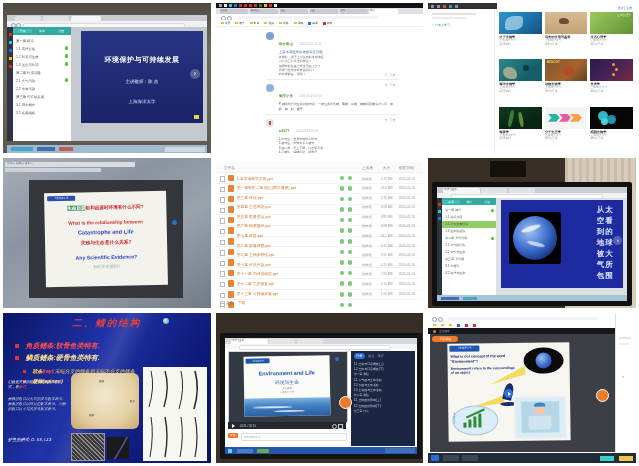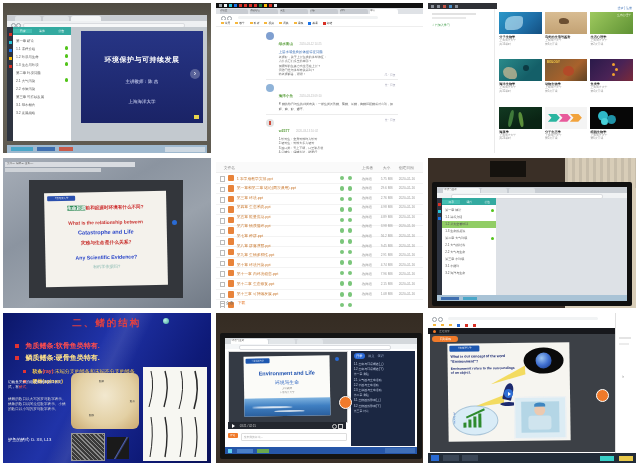--- a/index.html
+++ b/index.html
@@ -473,28 +473,43 @@
 1.3 生命的起源
 第二章 大气环境
 2.1 大气的结构
 2.2 大气与生命
 第三章 水环境
 3.1 水循环
 3.2 海洋与生命</div>
         <span class="abs circ" style="right:2px;top:11px;width:3px;height:3px;background:#52c41a;"></span>
         <span class="abs circ" style="right:2px;top:39px;width:3px;height:3px;background:#52c41a;"></span>
       </div>
+      <div class="abs" style="left:64px;top:13px;width:122px;height:88px;background:#1e2ba0;">
+        <div class="abs" style="left:8px;top:12px;width:52px;height:52px;background:#000;border-radius:2px;">
+          <span class="abs circ" style="left:4px;top:4px;width:44px;height:44px;background:radial-gradient(circle at 38% 35%,#9cc4f0,#3f6fd0 45%,#123079 80%,#0a1f55);"></span>
+          <span class="abs" style="left:12px;top:14px;width:20px;height:5px;background:rgba(255,255,255,.75);border-radius:50%;filter:blur(.6px);transform:rotate(-18deg);"></span>
+          <span class="abs" style="left:18px;top:30px;width:18px;height:4px;background:rgba(255,255,255,.65);border-radius:50%;filter:blur(.6px);transform:rotate(14deg);"></span>
+        </div>
+        <div class="abs pre ctr b" style="right:4px;top:4px;width:28px;font-size:7.5px;line-height:11px;color:#d7e4ff;letter-spacing:1px;">从太
+空看
+到的
+地球
+被大
+气所
+包围</div>
+        <div class="abs circ ctr" style="right:1px;top:36px;width:9px;height:9px;background:rgba(255,255,255,0.25);color:#fff;font-size:6px;line-height:9px;">›</div>
+      </div>
       <div class="abs" style="left:0;bottom:0;width:100%;height:6px;background:#a9c3d6;">
         <span class="abs" style="left:4px;top:1.5px;width:18px;height:3px;background:#3f6fb0;"></span>
         <span class="abs" style="left:26px;top:1.5px;width:14px;height:3px;background:#4aa6c8;"></span>
       </div>
     </div>
   </div>
 
-  <div class="cell" style="background:linear-gradient(120deg,#0b1668,#2033a8 40%,#0e1a78 75%,#0a1258);">
+  <div class="cell" style="background:linear-gradient(120deg,#0b1668,#2033a8 40%,#0e1a78 75%,#0a1258);font-style:italic;">
     <div class="abs" style="left:0;top:0;width:100%;height:100%;background:linear-gradient(115deg,transparent 40%,rgba(255,255,255,.10) 47%,transparent 55%);"></div>
     <div class="abs ctr b" style="left:0;top:4px;width:100%;font-size:9.5px;color:#e34040;letter-spacing:2px;">二、鳍的结构</div>
     <span class="abs circ" style="left:160px;top:5px;width:6px;height:6px;background:radial-gradient(circle at 35% 35%,#bdf0e8,#3fa89a);"></span>
     <div class="abs" style="left:12px;top:21px;">
       <span class="sq" style="width:4px;height:4px;background:#e03333;margin-right:2px;"></span>
       <span class="b" style="font-size:7px;color:#ff4d4d;">角质鳍条:软骨鱼类特有.</span>
     </div>
     <div class="abs" style="left:12px;top:33px;">
       <span class="sq" style="width:4px;height:4px;background:#e03333;margin-right:2px;"></span>
       <span class="b" style="font-size:7px;color:#ffe28a;">鳞质鳍条:硬骨鱼类特有.</span>

